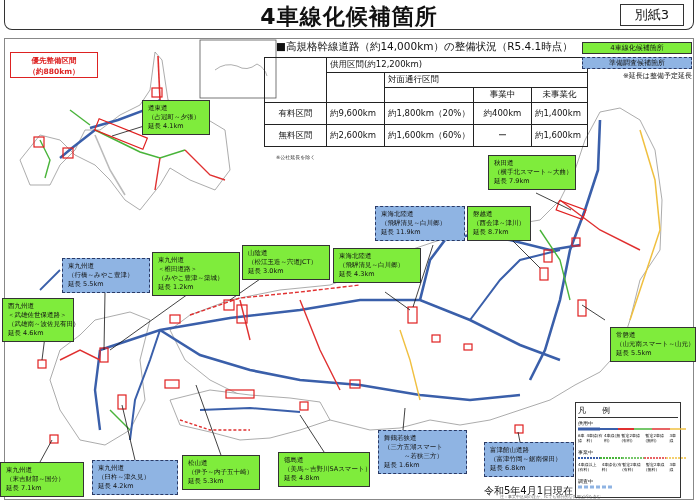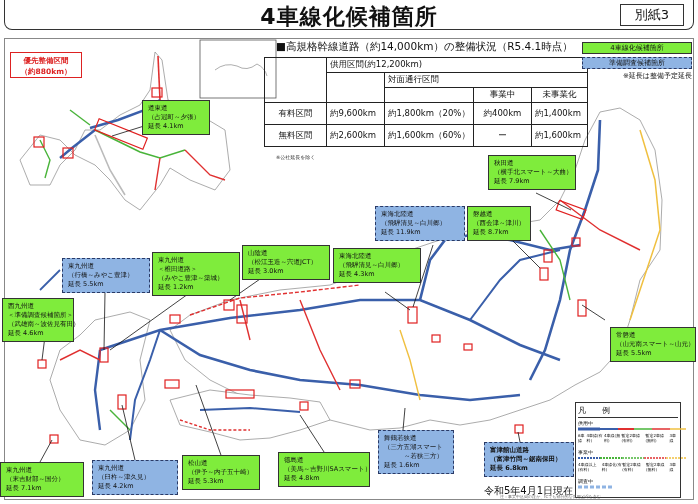--- a/index.html
+++ b/index.html
@@ -1,21 +1,21 @@
 <!DOCTYPE html>
 <html><head>
 <meta charset="utf-8">
 <style>
   * { box-sizing: border-box; margin: 0; padding: 0; }
   body { width: 698px; height: 504px; background: #fff; font-family: "DejaVu Sans", "Liberation Sans", sans-serif; position: relative; overflow: hidden; color: #111; }
   .header-frame { position: absolute; left: 4px; top: -6px; width: 690px; height: 36px; border: 1.5px solid #333; border-top: none; border-radius: 0 0 8px 8px; }
   .title { position: absolute; left: 0; width: 698px; top: 2px; text-align: center; font-size: 22px; font-weight: bold; letter-spacing: 1px; }
   .annex { position: absolute; left: 620px; top: 4px; width: 64px; height: 22px; border: 1.2px solid #333; font-size: 13px; text-align: center; line-height: 20px; background:#fff; }
   .map-frame { position: absolute; left: 4px; top: 38px; width: 690px; height: 462px; border: 1px solid #888; }
-  .priority { position: absolute; left: 10px; top: 52px; width: 72px; height: 26px; border: 1.2px solid #d22; color: #d22; font-size: 7.5px; text-align: center; line-height: 11px; padding-top: 2px; font-weight: bold; }
+  .priority { position: absolute; left: 10px; top: 52px; width: 88px; height: 26px; border: 1.2px solid #d22; color: #d22; font-size: 7.5px; text-align: center; line-height: 11px; padding-top: 2px; font-weight: bold; }
   .stat-title { position: absolute; left: 276px; top: 40px; font-size: 10.5px; font-weight: normal; }
   table.stat { position: absolute; left: 264px; top: 57px; border-collapse: collapse; font-size: 8.5px; }
   table.stat td { border: 1px solid #222; padding: 0 3px; height: 15px; white-space: nowrap; }
   .note-small { position: absolute; left: 276px; top: 154px; font-size: 5px; color:#333; }
   .legend-top { position: absolute; left: 582px; top: 42px; width: 110px; }
   .lg-green { background: #7fec3c; border: 1px solid #333; font-size: 7px; text-align: center; height: 12px; line-height: 11px; margin-bottom: 3px; }
   .lg-blue { background: #8fb4e3; border: 1.5px dashed #2a3a66; font-size: 7px; text-align: center; height: 12px; line-height: 10px; font-family: Liberation Serif, serif; }
   .lg-note { font-size: 7px; text-align: right; margin-top: 2px; }
   .callout { position: absolute; font-size: 6.5px; line-height: 9px; padding: 3px 5px; border: 1.2px solid #333; background: #7fec3c; }
   .callout.blue { background: #8fb4e3; border: 1.5px dashed #2a3a66; }
@@ -203,21 +203,21 @@
   <span>（松江玉造～宍道JCT）</span>
   <span>延長 3.0km</span>
 </div>
 <div class="callout" style="left:333px;top:248px;width:88px;">
   <span>東海北陸道</span>
   <span>（飛騨清見～白川郷）</span>
   <span>延長 4.3km</span>
 </div>
 <div class="callout" style="left:2px;top:298px;width:72px;">
   <span>西九州道</span>
-  <span>＜準備調査候補箇所＞</span>
+  <span>＜武雄佐世保道路＞</span>
   <span>（武雄南～波佐見有田）</span>
   <span>延長 4.6km</span>
 </div>
 <div class="callout" style="left:610px;top:327px;width:86px;">
   <span>常磐道</span>
   <span>（山元南スマート～山元）</span>
   <span>延長 5.5km</span>
 </div>
 <div class="callout" style="left:0px;top:462px;width:84px;">
   <span>東九州道</span>
@@ -232,27 +232,27 @@
 <div class="callout" style="left:182px;top:455px;width:78px;">
   <span>松山道</span>
   <span>（伊予～内子五十崎）</span>
   <span>延長 5.3km</span>
 </div>
 <div class="callout" style="left:278px;top:452px;width:92px;">
   <span>徳島道</span>
   <span>（美馬～吉野川SAスマート）</span>
   <span>延長 4.8km</span>
 </div>
-<div class="callout blue" style="left:378px;top:430px;width:76px;">
+<div class="callout blue" style="left:378px;top:430px;width:89px;">
   <span>舞鶴若狭道</span>
   <span>（三方五湖スマート</span>
   <span style="padding-left:20px;">～若狭三方）</span>
   <span>延長 1.6km</span>
 </div>
-<div class="callout blue" style="left:484px;top:442px;width:90px;font-weight:bold;">
+<div class="callout blue" style="left:484px;top:442px;width:90px;">
   <span>富津館山道路</span>
   <span>（富津竹岡～鋸南保田）</span>
   <span>延長 6.8km</span>
 </div>
 
 <div class="legend-box">
   <div class="lh">凡　例</div>
   <div style="margin-top:2px;">供用中</div>
   <svg width="108" height="6">
     <line x1="0" y1="3" x2="22" y2="3" stroke="#3a5faa" stroke-width="3"></line>

